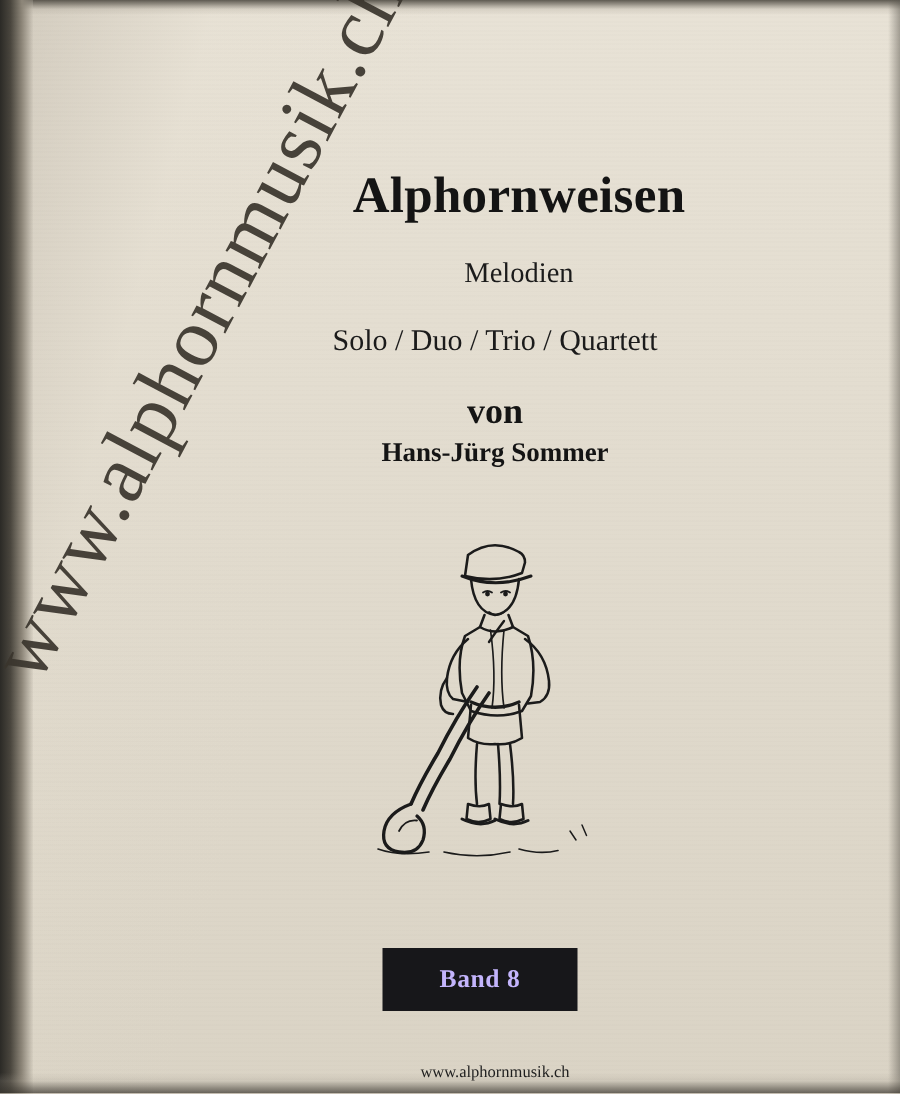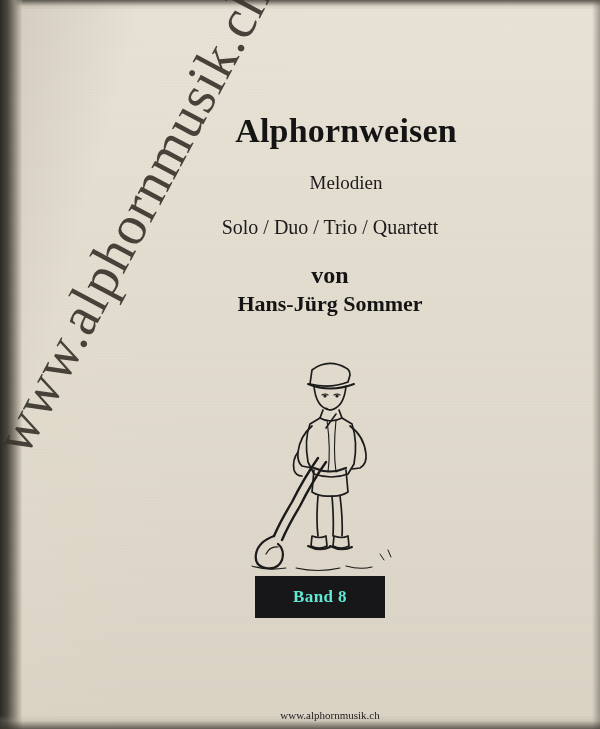--- a/index.html
+++ b/index.html
@@ -134,41 +134,41 @@
     font-weight: bold;
     color: #141414;
   }
 
   .author {
     position: absolute;
     left: 0;
     top: 291px;
     width: 420px;
     text-align: center;
-    font-size: 22px;
+    font-size: 18px;
     font-weight: bold;
     color: #141414;
   }
 
   .illustration {
     position: absolute;
     left: 80px;
     top: 340px;
     width: 260px;
     height: 240px;
   }
 
   .volume-badge {
     position: absolute;
     left: 135px;
-    top: 576px;
+    top: 632px;
     width: 130px;
     height: 42px;
     background: #17171a;
-    color: #5eead4;
+    color: #c4b5fd;
     font-size: 17px;
     font-weight: bold;
     display: flex;
     align-items: center;
     justify-content: center;
     letter-spacing: 0.4px;
   }
 
   .footer-url {
     position: absolute;

